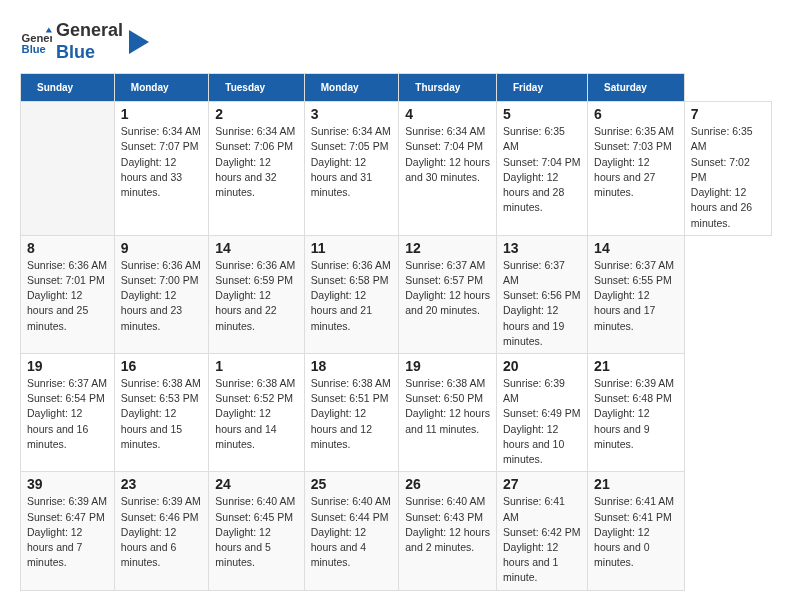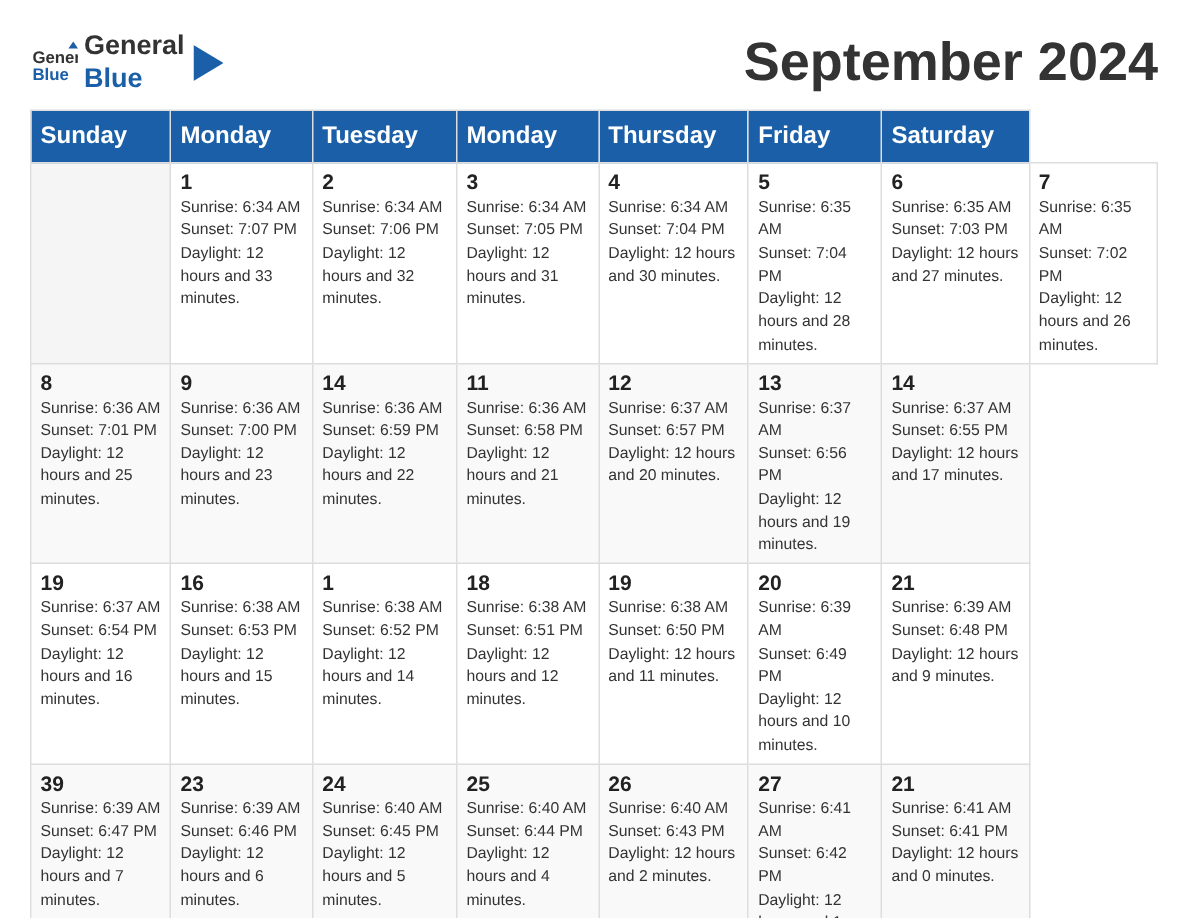--- a/index.html
+++ b/index.html
@@ -38,23 +38,23 @@
       color: #555;
     }
     table {
       width: 100%;
       border-collapse: collapse;
       font-size: 11px;
     }
     thead tr th {
       background: #1a5fa8;
       color: #fff;
-      padding: 8px 6px;
+      padding: 8px 16px;
       text-align: left;
-      font-size: 16px;
+      font-size: 10px;
       font-weight: bold;
       border: 1px solid #ddd;
     }
     tbody tr td {
       border: 1px solid #ddd;
       vertical-align: top;
       padding: 4px 6px;
       height: 90px;
       width: 113px;
       background: #fff;
@@ -90,21 +90,20 @@
     </svg>
     <div style="display:flex;flex-direction:column;line-height:1.2;">
       <span style="font-size:18px;font-weight:bold;color:#333;">General</span>
       <span style="font-size:18px;font-weight:bold;color:#1a5fa8;">Blue</span>
     </div>
     <svg width="20" height="24" viewBox="0 0 20 24" style="margin-left:2px;">
       <polygon points="0,0 20,12 0,24" fill="#1a5fa8"></polygon>
     </svg>
   </div>
   <div class="title-section">
-    <div class="month-title">September 2024</div>
   </div>
 </div>
 
 <table>
   <thead>
     <tr>
     <th>Sunday</th>
         <th>Monday</th>
         <th>Tuesday</th>
         <th>Monday</th>

